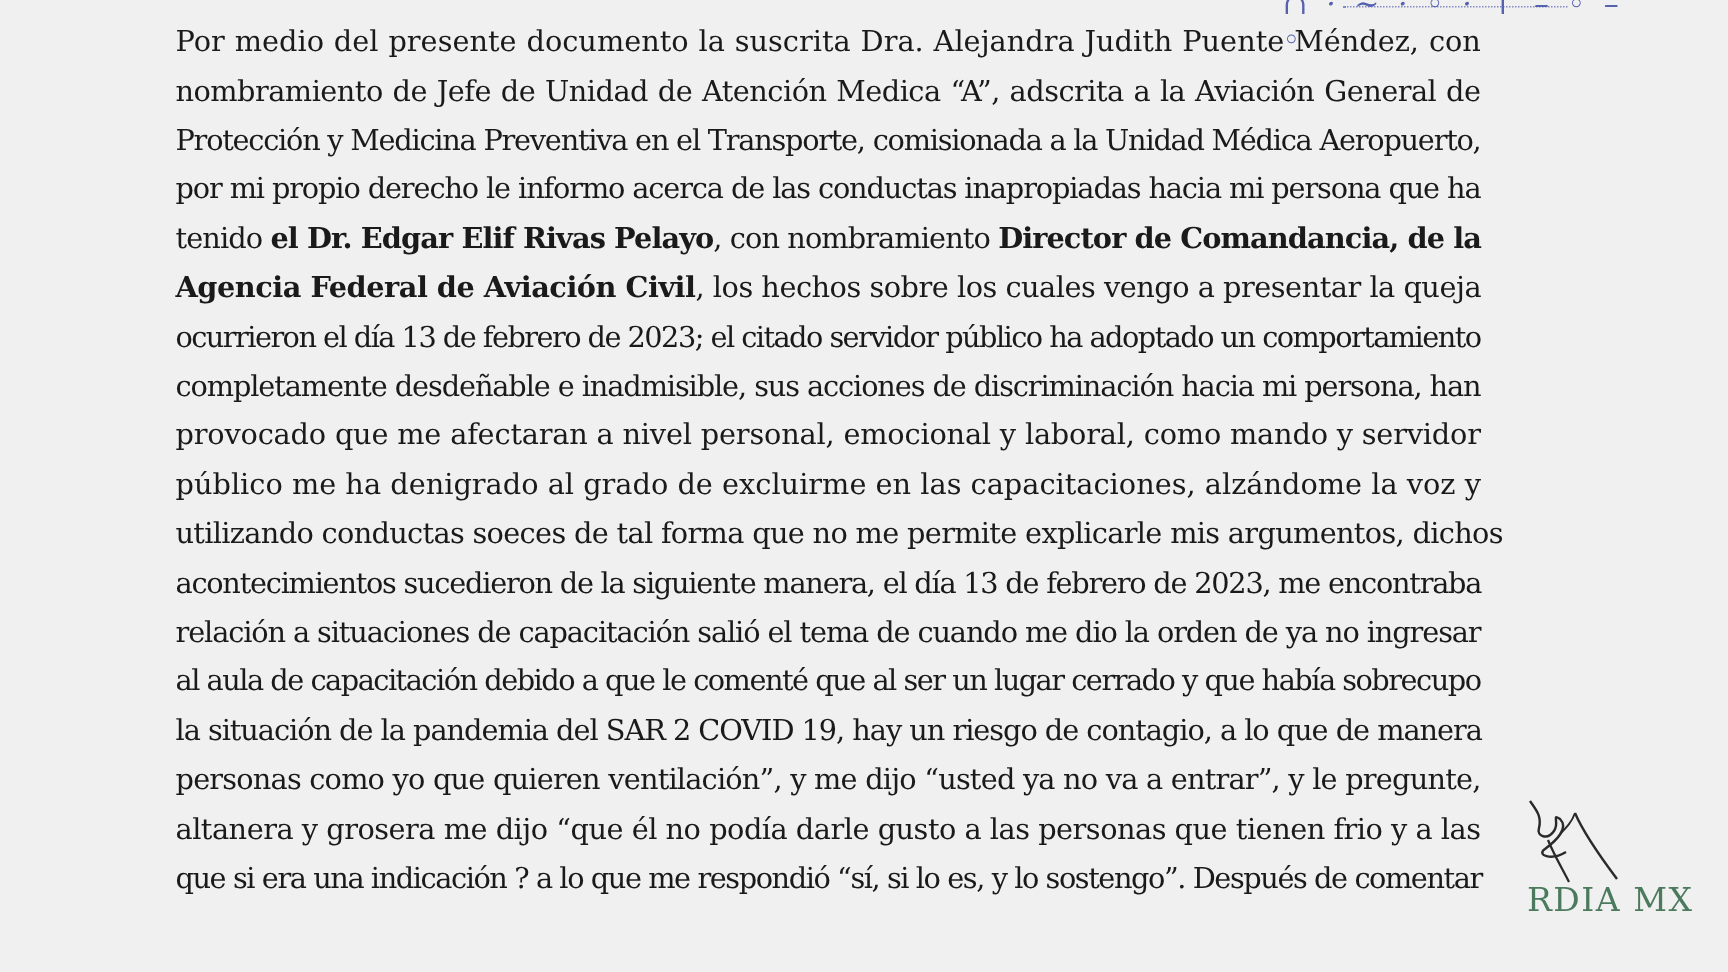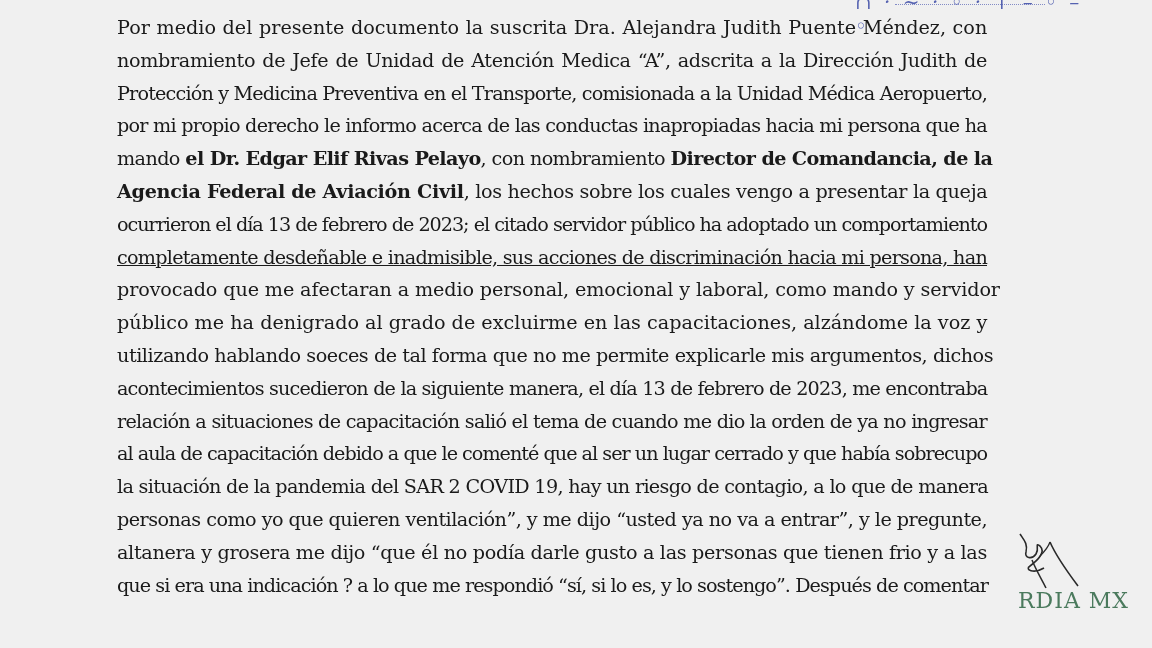--- a/index.html
+++ b/index.html
@@ -87,30 +87,30 @@
 
 <div class="page">
 
   <div class="stamp">
     <span class="handwriting">∩ · ∼ · ◦ · ↑ – ◦ – ◦</span>
     <span class="small-print"></span>
   </div>
 
   <div class="body-text" id="body-text">
       <span class="line" style="display: block; width: auto; word-spacing: 0.5px;"><span>Por medio del presente documento la suscrita Dra. Alejandra Judith Puente Méndez, con</span></span>
-      <span class="line" style="display: block; width: auto; letter-spacing: -0.348px;"><span>nombramiento de Jefe de Unidad de Atención Medica “A”, adscrita a la Dirección Judith de</span></span>
+      <span class="line" style="display: block; width: auto; letter-spacing: -0.348px;"><span>nombramiento de Jefe de Unidad de Atención Medica “A”, adscrita a la Aviación General de</span></span>
       <span class="line" style="display: block; width: auto; letter-spacing: -0.828px;"><span>Protección y Medicina Preventiva en el Transporte, comisionada a la Unidad Médica Aeropuerto,</span></span>
       <span class="line" style="display: block; width: auto; letter-spacing: -0.753px;"><span>por mi propio derecho le informo acerca de las conductas inapropiadas hacia mi persona que ha</span></span>
-      <span class="line" style="display: block; width: auto; letter-spacing: -0.605px;"><span>mando </span><b>el Dr. Edgar Elif Rivas Pelayo</b><span>, con nombramiento </span><b>Director de Comandancia, de la</b></span>
+      <span class="line" style="display: block; width: auto; letter-spacing: -0.605px;"><span>tenido </span><b>el Dr. Edgar Elif Rivas Pelayo</b><span>, con nombramiento </span><b>Director de Comandancia, de la</b></span>
       <span class="line" style="display: block; width: auto; letter-spacing: -0.326px;"><b>Agencia Federal de Aviación Civil</b><span>, los hechos sobre los cuales vengo a presentar la queja</span></span>
       <span class="line" style="display: block; width: auto; letter-spacing: -1.031px;"><span>ocurrieron el día 13 de febrero de 2023; el citado servidor público ha adoptado un comportamiento</span></span>
-      <span class="line" style="display: block; width: auto; letter-spacing: -0.739px; text-decoration: underline;"><span>completamente desdeñable e inadmisible, sus acciones de discriminación hacia mi persona, han</span></span>
-      <span class="line" style="display: block; width: auto; letter-spacing: -0.126px;"><span>provocado que me afectaran a medio personal, emocional y laboral, como mando y servidor</span></span>
+      <span class="line" style="display: block; width: auto; letter-spacing: -0.739px;"><span>completamente desdeñable e inadmisible, sus acciones de discriminación hacia mi persona, han</span></span>
+      <span class="line" style="display: block; width: auto; letter-spacing: -0.126px;"><span>provocado que me afectaran a nivel personal, emocional y laboral, como mando y servidor</span></span>
       <span class="line" style="display: block; width: auto; word-spacing: 0px;"><span>público me ha denigrado al grado de excluirme en las capacitaciones, alzándome la voz  y</span></span>
-      <span class="line" style="display: block; width: auto; letter-spacing: -0.451px;"><span>utilizando hablando soeces de tal forma que no me permite explicarle mis argumentos, dichos</span></span>
+      <span class="line" style="display: block; width: auto; letter-spacing: -0.451px;"><span>utilizando conductas soeces de tal forma que no me permite explicarle mis argumentos, dichos</span></span>
       <span class="line" style="display: block; width: auto; letter-spacing: -0.83px;"><span>acontecimientos sucedieron de la siguiente manera, el día 13 de febrero de 2023, me encontraba</span></span>
       <span class="line" style="display: block; width: auto; letter-spacing: -0.74px;"><span>relación a situaciones de capacitación salió el tema de cuando me dio la orden de ya no ingresar</span></span>
       <span class="line" style="display: block; width: auto; letter-spacing: -1px;"><span>al aula de capacitación debido a que le comenté que al ser un lugar cerrado y que había sobrecupo</span></span>
       <span class="line" style="display: block; width: auto; letter-spacing: -0.691px;"><span>la situación de la pandemia del SAR  2 COVID 19, hay un riesgo de contagio, a lo que de manera</span></span>
       <span class="line" style="display: block; width: auto; letter-spacing: -0.532px;"><span>personas como yo que quieren ventilación”, y me dijo “usted ya no va a entrar”, y le pregunte,</span></span>
       <span class="line" style="display: block; width: auto; letter-spacing: -0.33px;"><span>altanera y grosera me dijo “que él no podía darle gusto a las personas que tienen frio y a las</span></span>
       <span class="line" style="display: block; width: auto; letter-spacing: -0.95px;"><span>que si era una indicación ?  a lo que me respondió “sí, si lo es, y lo sostengo”. Después de comentar</span></span>
     </div>
 
   <svg class="signature" viewBox="0 0 80 70">

